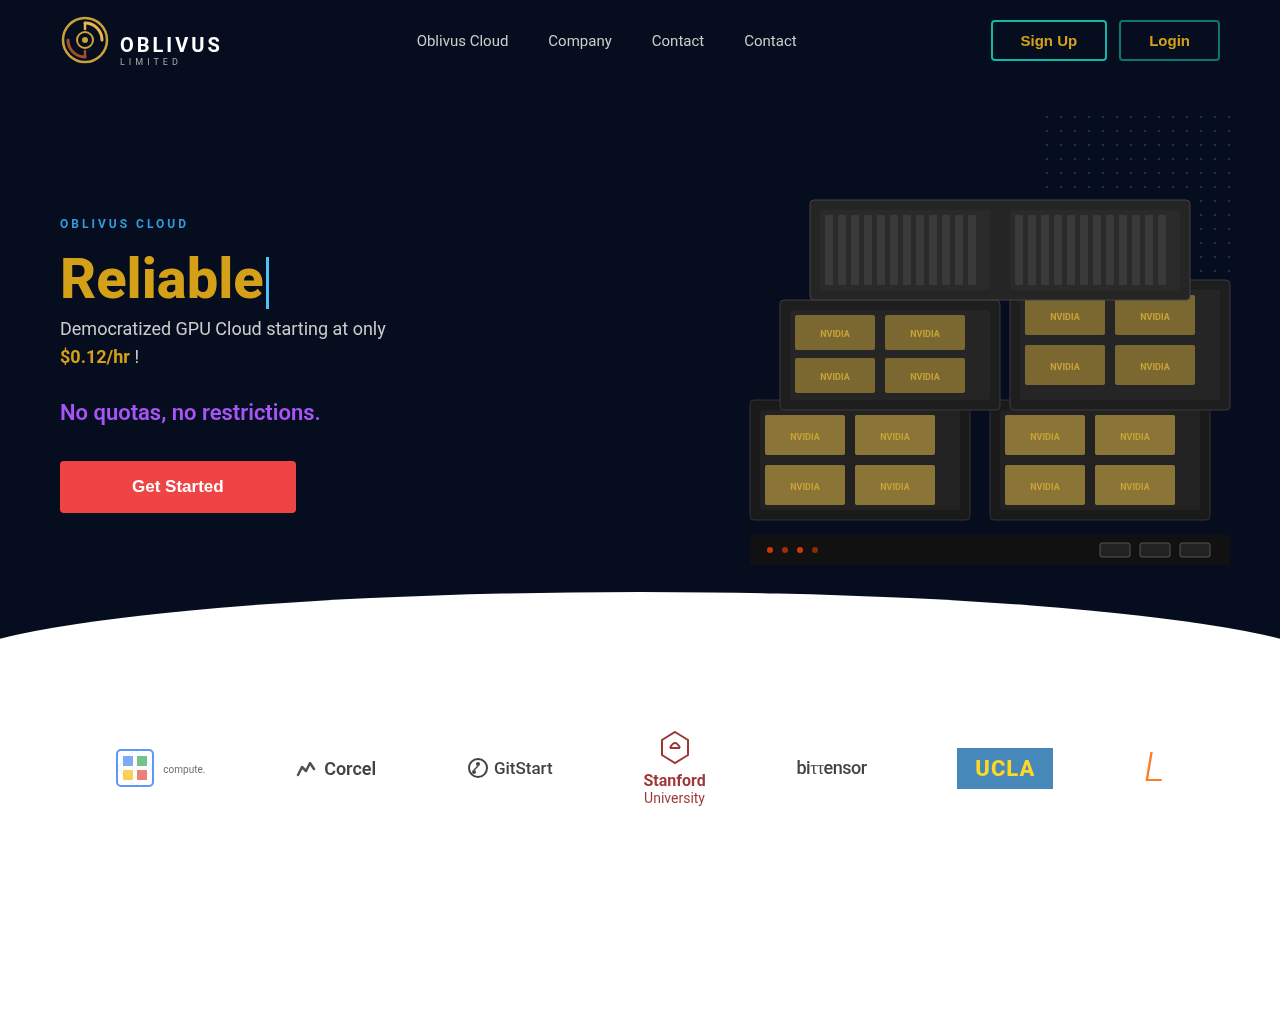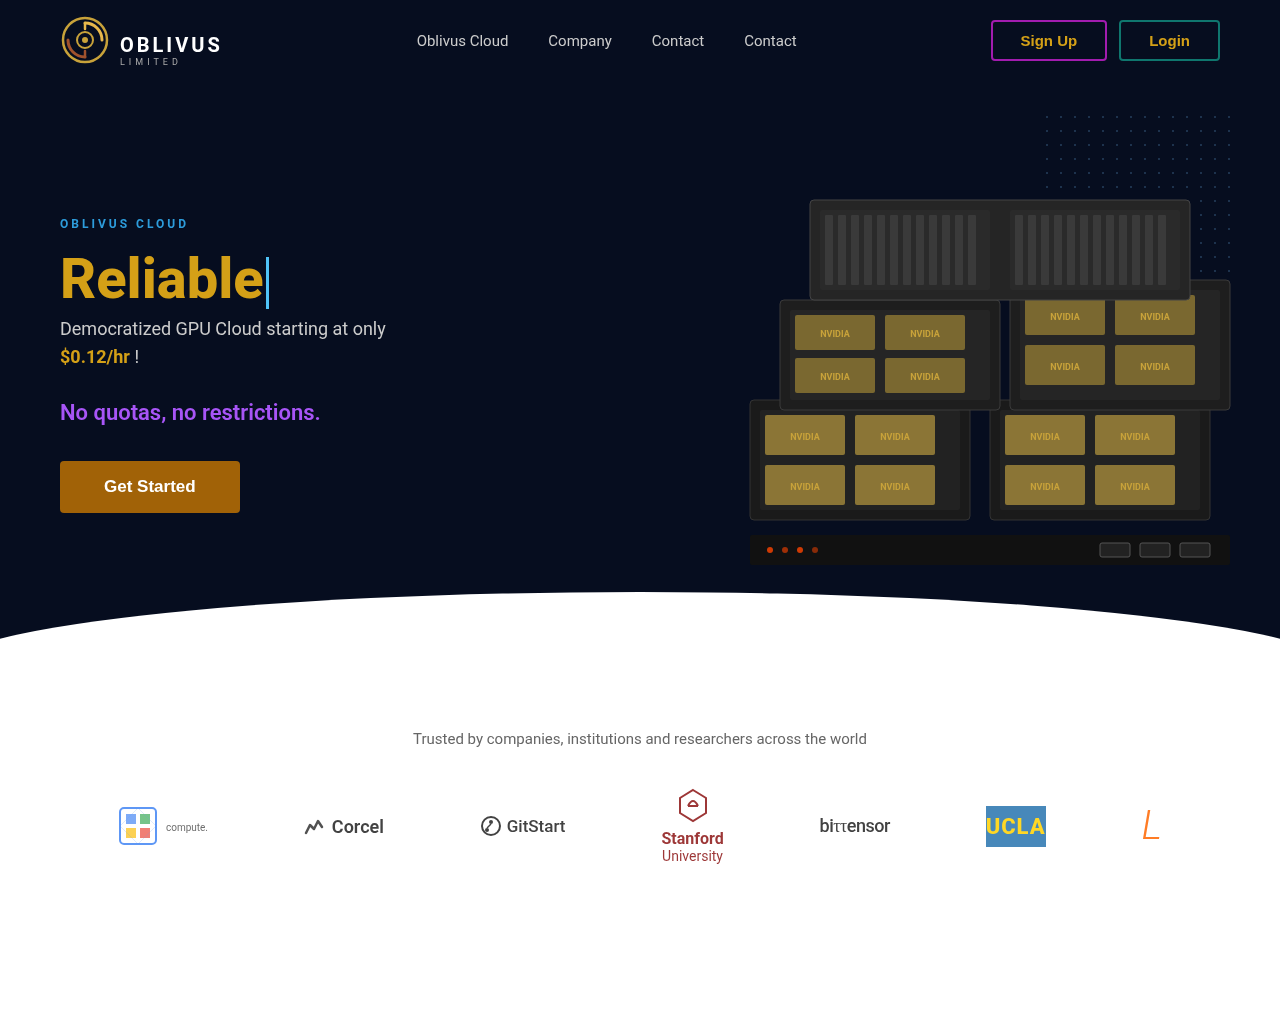--- a/index.html
+++ b/index.html
@@ -64,21 +64,21 @@
       font-size: 15px;
       transition: color 0.2s;
     }
 
     .nav-buttons {
       display: flex;
       gap: 12px;
     }
 
     .btn-signup {
-      border: 2px solid #a21caf;
+      border: 2px solid #14b8a6;
       color: #d4a017;
       background: transparent;
       padding: 10px 28px;
       border-radius: 4px;
       font-size: 15px;
       font-weight: 600;
       cursor: pointer;
       transition: background 0.2s;
     }
 
@@ -172,24 +172,24 @@
     }
 
     .hero-tagline {
       color: #a855f7;
       font-size: 22px;
       font-weight: 600;
       margin: 28px 0 36px;
     }
 
     .btn-get-started {
-      background: #a16207;
+      background: #ef4444;
       color: #fff;
       border: none;
-      padding: 16px 44px;
+      padding: 16px 72px;
       font-size: 17px;
       font-weight: 600;
       border-radius: 4px;
       cursor: pointer;
       transition: background 0.2s;
     }
 
     
     .hero-image {
       position: absolute;
@@ -318,21 +318,21 @@
 
     .bittensor-logo .tau {
       font-family: serif;
     }
 
     .ucla-logo {
       background: #2774AE;
       color: #FFD100;
       font-size: 22px;
       font-weight: 800;
-      padding: 8px 0;
+      padding: 8px 18px;
       letter-spacing: 1px;
     }
 
     .last-logo {
       color: #ff6600;
       font-size: 40px;
       font-weight: 300;
       font-style: italic;
       line-height: 1;
     }
@@ -504,21 +504,20 @@
           <rect x="350" y="8" width="30" height="14" rx="2" fill="#222" stroke="#555" stroke-width="1"></rect>
           <rect x="390" y="8" width="30" height="14" rx="2" fill="#222" stroke="#555" stroke-width="1"></rect>
           <rect x="430" y="8" width="30" height="14" rx="2" fill="#222" stroke="#555" stroke-width="1"></rect>
         </g>
       </g>
     </svg>
   </div>
 </section>
 
 <section class="trusted-section">
-  <p class="trusted-text">Trusted by companies, institutions and researchers across the world</p>
 
   <div class="logos-row">
 
     <div class="logo-item logo-compute">
       <svg class="compute-icon" viewBox="0 0 40 40">
         <rect x="2" y="2" width="36" height="36" rx="4" fill="none" stroke="#4285f4" stroke-width="2"></rect>
         <rect x="8" y="8" width="10" height="10" fill="#4285f4" opacity="0.8"></rect>
         <rect x="22" y="8" width="10" height="10" fill="#34a853" opacity="0.8"></rect>
         <rect x="8" y="22" width="10" height="10" fill="#fbbc04" opacity="0.8"></rect>
         <rect x="22" y="22" width="10" height="10" fill="#ea4335" opacity="0.8"></rect>

